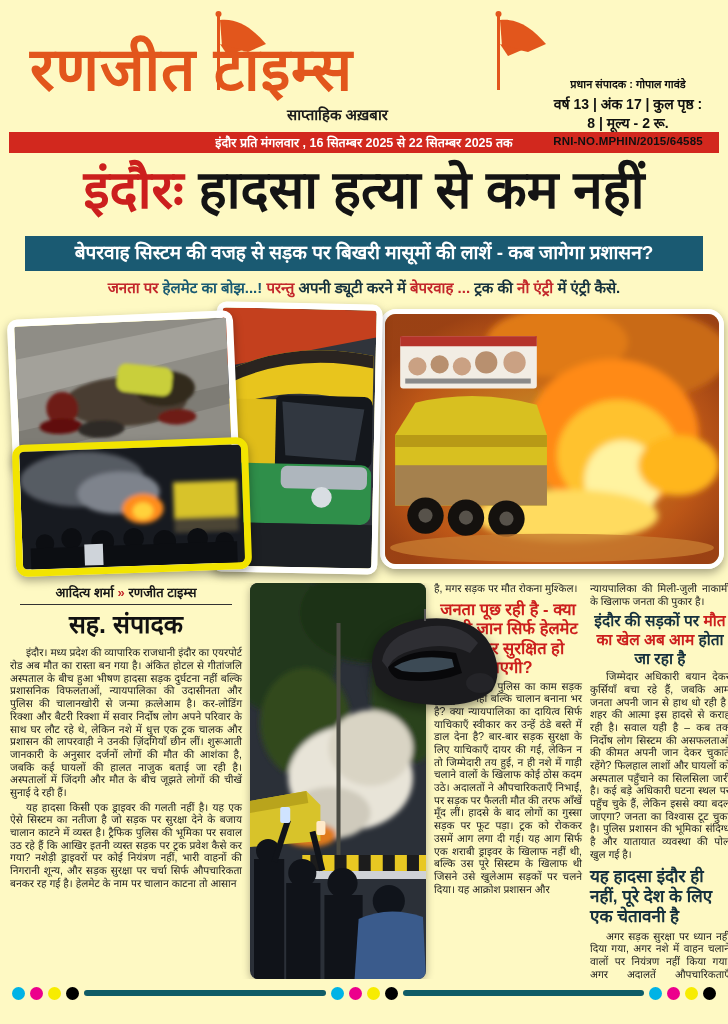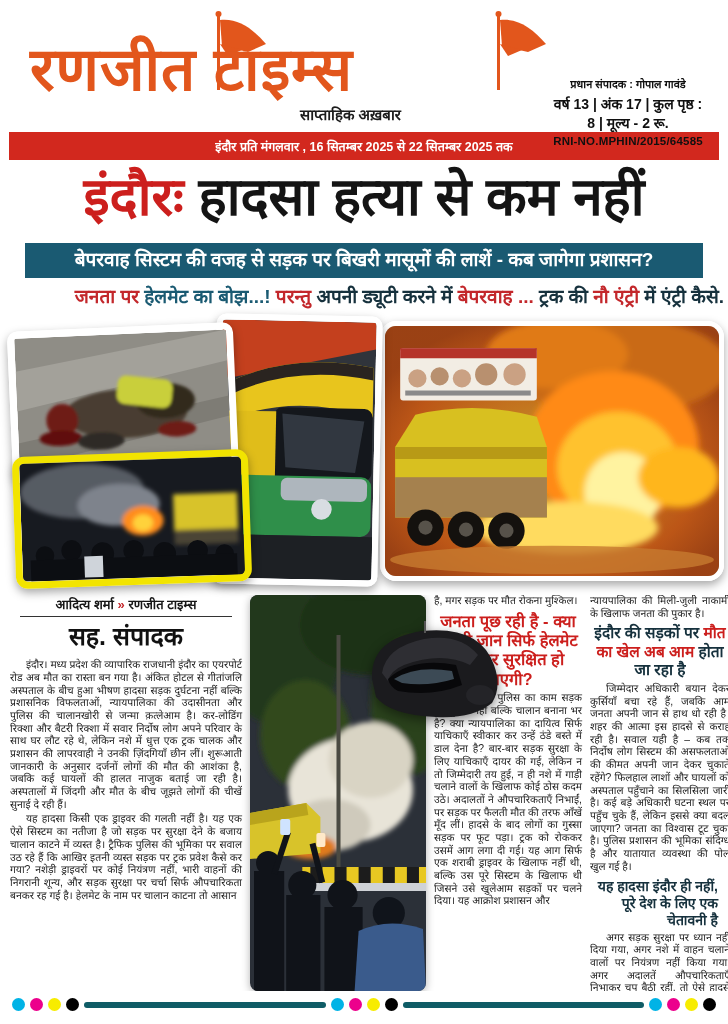--- a/index.html
+++ b/index.html
@@ -1,52 +1,52 @@
 <!DOCTYPE html>
 <html><head>
 <meta charset="utf-8">
 <style>
   html,body{margin:0;padding:0;background:#e9e9e9;}
   .page{
-    position:relative;width:728px;height:1024px;margin:0 auto;background:#ffffff;
+    position:relative;width:728px;height:1024px;margin:0 auto;background:#fef9c3;
     overflow:hidden;font-family:"Liberation Sans","DejaVu Sans",sans-serif;color:#222;
   }
   
   .masthead{position:relative;height:130px;}
   .paper-title{
     position:absolute;left:30px;top:40px;margin:0;font-size:60px;font-weight:800;
     color:#e2561c;line-height:1;letter-spacing:1px;white-space:nowrap;
   }
   .paper-subtitle{
-    position:absolute;left:300px;top:104px;font-size:15px;font-weight:700;color:#1c1c1c;
+    position:absolute;left:287px;top:104px;font-size:15px;font-weight:700;color:#1c1c1c;
   }
   .mast-right{position:absolute;right:20px;top:76px;width:160px;text-align:center;color:#101010;}
   .mast-right .l1{font-size:11px;font-weight:800;}
   .mast-right .l2{font-size:14px;font-weight:700;margin-top:3px;}
   .mast-right .l3{font-size:11.5px;font-weight:800;margin-top:3px;letter-spacing:.2px;}
   .flag{position:absolute;width:62px;height:82px;}
   .flag.f1{left:208px;top:10px;}
   .flag.f2{left:488px;top:10px;}
   
   .date-strip{
-    margin:2px 9px 0 9px;height:28px;background:#d2281e;color:#fff;
+    margin:2px 9px 0 9px;height:21px;background:#d2281e;color:#fff;
     font-size:12.5px;font-weight:700;display:flex;align-items:center;justify-content:center;
   }
   
   .headline{
     margin:4px 6px 0 6px;text-align:center;font-size:53px;font-weight:900;
     line-height:1.25;color:#141414;white-space:nowrap;
   }
   .headline .loc{color:#cc1f1d;margin-top:32px;}
   .subhead-bar{
     margin:13px 25px 0 25px;background:#1a5a72;color:#fff;text-align:center;
     font-size:19px;font-weight:700;padding:6px 4px;line-height:1.2;
   }
   .strapline{
-    margin:8px 4px 0 4px;text-align:right;font-size:19px;font-weight:800;line-height:1.2;
+    margin:8px 4px 0 4px;text-align:center;font-size:15px;font-weight:800;line-height:1.2;
     white-space:nowrap;
   }
   .strapline .red{color:#c3272b;}
   .strapline .teal{color:#1a5a72;}
   .strapline .dark{color:#16313d;}
   
   .collage{position:relative;height:272px;margin-top:6px;}
   .ph{position:absolute;box-shadow:0 4px 10px rgba(0,0,0,.35);overflow:hidden;}
   .ph svg{display:block;width:100%;height:100%;}
   .ph-victim{left:10px;top:12px;width:212px;height:138px;border:7px solid #fff;border-radius:10px;transform:rotate(-2.5deg);z-index:3;}
@@ -69,21 +69,21 @@
     border-bottom:1.6px solid #333;padding-bottom:3px;margin:2px 10px 4px 10px;text-indent:0;
   }
   .byline .sep{color:#c3272b;}
   .role{text-align:center;font-size:25px;font-weight:900;color:#111;margin:2px 0 8px 0;text-indent:0;}
   .h-red{
     text-align:center;font-size:16.5px;font-weight:900;color:#cc1f1d;line-height:1.18;margin:4px 0 3px 0;text-indent:0;
   }
   .h-mix{text-align:center;font-size:15.5px;font-weight:900;line-height:1.2;margin:4px 0 3px 0;text-indent:0;}
   .h-mix .dark{color:#16313d;text-align:right;}
   .h-mix .red{color:#cc1f1d;}
-  .h-dark{text-align:right;font-size:14px;font-weight:900;color:#16313d;line-height:1.2;margin:5px 12px 3px 0;text-indent:0;}
+  .h-dark{text-align:left;font-size:17px;font-weight:900;color:#16313d;line-height:1.2;margin:5px 12px 3px 0;text-indent:0;}
   .helmet{
     position:absolute;left:352px;top:26px;width:158px;height:102px;z-index:5;
     filter:drop-shadow(0 4px 6px rgba(0,0,0,.45));
   }
   
   .regstrip{display:flex;align-items:center;gap:5px;padding:0 12px;margin-top:6px;height:16px;}
   .dot{width:13px;height:13px;border-radius:50%;flex:none;}
   .dot.c{background:#00b3e6;}
   .dot.m{background:#ec008c;}
   .dot.y{background:#f7ec00;}

